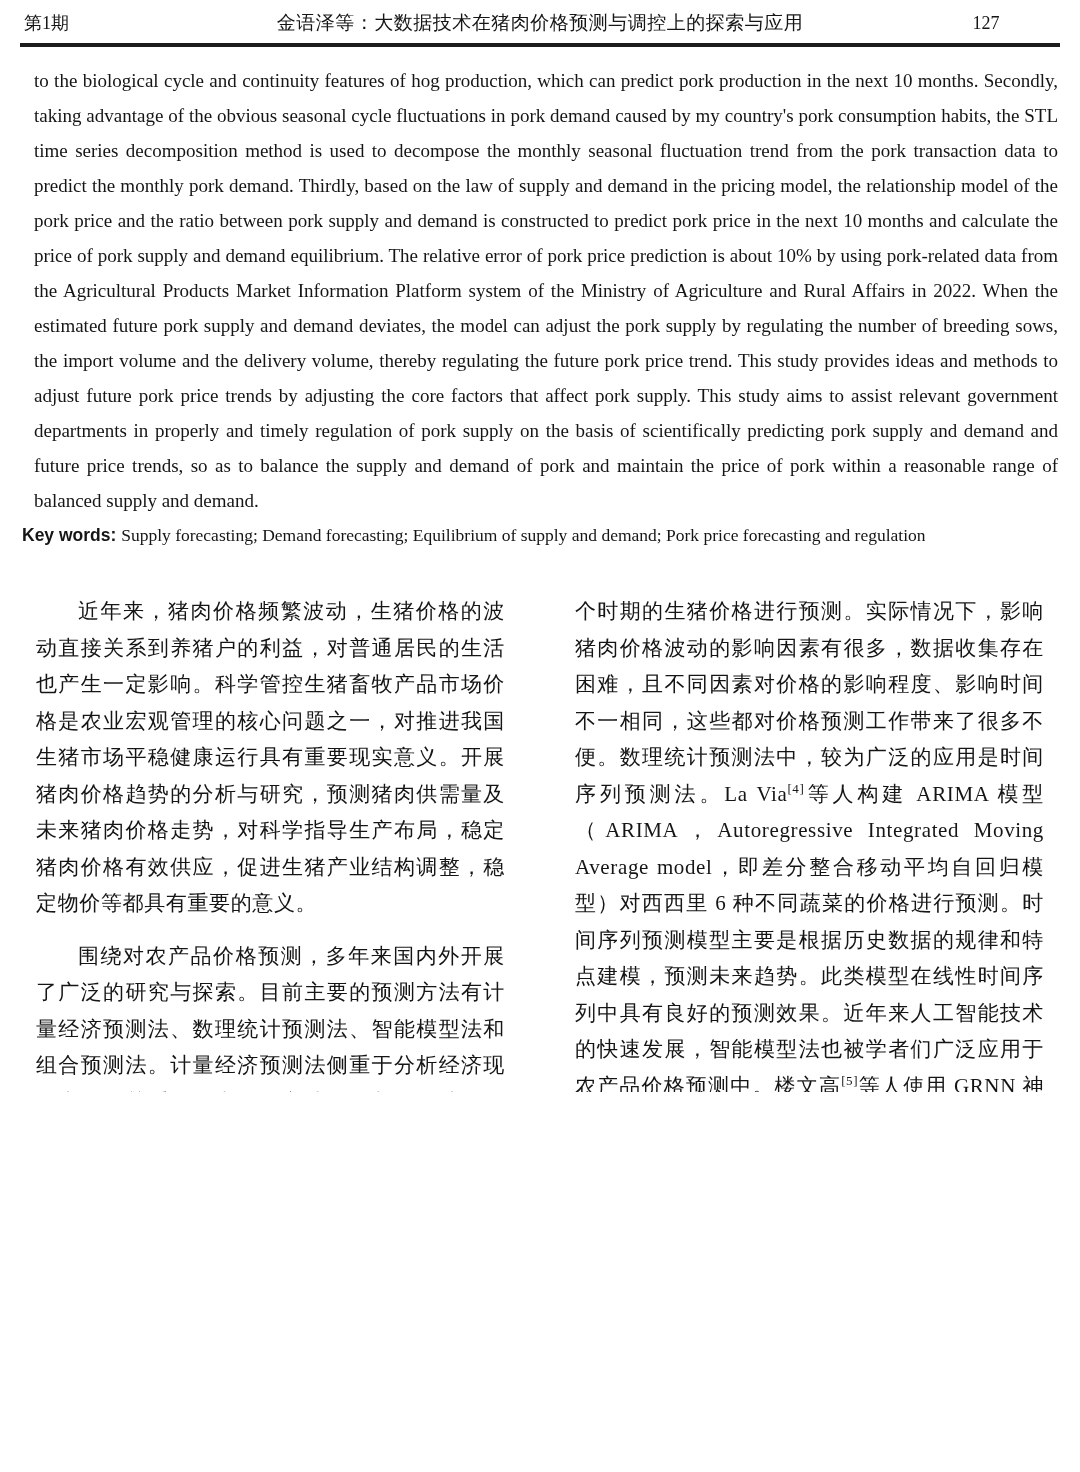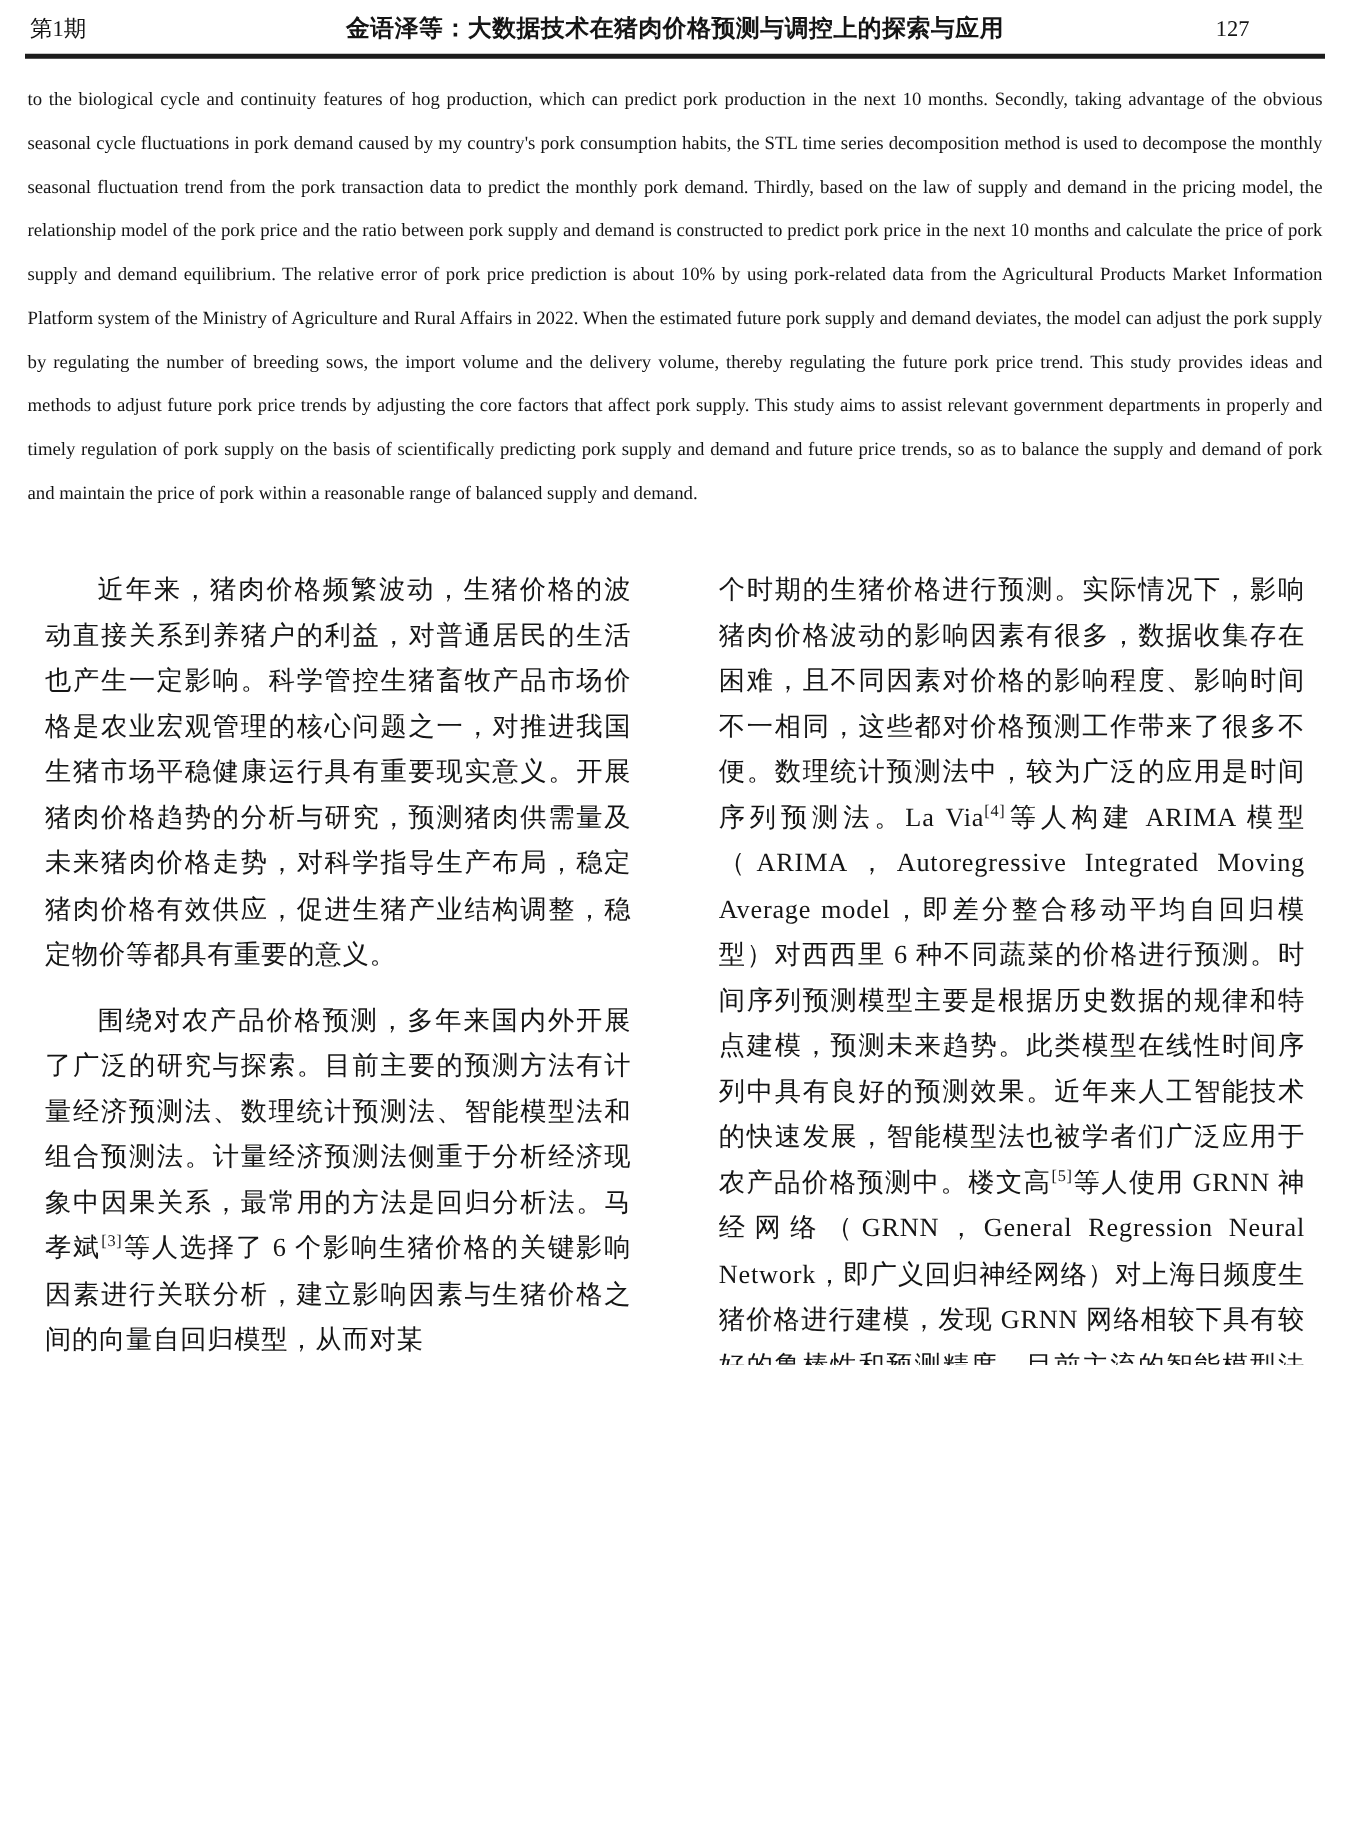--- a/index.html
+++ b/index.html
@@ -18,28 +18,28 @@
   
   .page-header {
     display: flex; align-items: baseline;
     font-size: 18px;
     padding: 4px 4px 7px 4px;
   }
   .issue { width: 140px; text-align: left; }
   .running-title {
     flex: 1; text-align: center;
     font-family: "Liberation Sans", "DejaVu Sans", sans-serif;
-    font-weight: 700; font-size: 19px; letter-spacing: 0.5px;
+    font-weight: 400; font-size: 19px; letter-spacing: 0.5px;
   }
   .pageno { width: 140px; text-align: center; }
   .header-rule { height: 4px; background: #1c1c1c; margin: 0 0 2px 0; }
   
   .abstract {
-    margin: 16px 2px 0 2px;
-    font-size: 15px; line-height: 35px;
+    margin: 16px 2px 0 14px;
+    font-size: 19px; line-height: 35px;
     text-align: justify;
   }
   .keywords {
     margin: 0 2px 0 2px;
     font-size: 17.5px; line-height: 35px;
     text-align: left;
   }
   .kw-label {
     font-family: "Liberation Sans", "DejaVu Sans", sans-serif;
     font-weight: 600;
@@ -74,20 +74,21 @@
 
   <div class="page-header">
     <span class="issue">第1期</span>
     <span class="running-title">金语泽等：大数据技术在猪肉价格预测与调控上的探索与应用</span>
     <span class="pageno">127</span>
   </div>
   <div class="header-rule"></div>
 
   <p class="abstract">to the biological cycle and continuity features of hog production, which can predict pork production in the next 10 months. Secondly, taking advantage of the obvious seasonal cycle fluctuations in pork demand caused by my country's pork consumption habits, the STL time series decomposition method is used to decompose the monthly seasonal fluctuation trend from the pork transaction data to predict the monthly pork demand. Thirdly, based on the law of supply and demand in the pricing model, the relationship model of the pork price and the ratio between pork supply and demand is constructed to predict pork price in the next 10 months and calculate the price of pork supply and demand equilibrium. The relative error of pork price prediction is about 10% by using pork-related data from the Agricultural Products Market Information Platform system of the Ministry of Agriculture and Rural Affairs in 2022. When the estimated future pork supply and demand deviates, the model can adjust the pork supply by regulating the number of breeding sows, the import volume and the delivery volume, thereby regulating the future pork price trend. This study provides ideas and methods to adjust future pork price trends by adjusting the core factors that affect pork supply. This study aims to assist relevant government departments in properly and timely regulation of pork supply on the basis of scientifically predicting pork supply and demand and future price trends, so as to balance the supply and demand of pork and maintain the price of pork within a reasonable range of balanced supply and demand.</p>
 
+  <p class="keywords"><span class="kw-label">Key words: </span><span>Supply forecasting; Demand forecasting; Equilibrium of supply and demand; Pork price forecasting and regulation</span></p>
 
   <div class="columns">
     <div class="col">
       <p class="body-p indent">近年来，猪肉价格频繁波动，生猪价格的波动直接关系到养猪户的利益，对普通居民的生活也产生一定影响。科学管控生猪畜牧产品市场价格是农业宏观管理的核心问题之一，对推进我国生猪市场平稳健康运行具有重要现实意义。开展猪肉价格趋势的分析与研究，预测猪肉供需量及未来猪肉价格走势，对科学指导生产布局，稳定猪肉价格有效供应，促进生猪产业结构调整，稳定物价等都具有重要的意义。</p>
       <p class="body-p indent">围绕对农产品价格预测，多年来国内外开展了广泛的研究与探索。目前主要的预测方法有计量经济预测法、数理统计预测法、智能模型法和组合预测法。计量经济预测法侧重于分析经济现象中因果关系，最常用的方法是回归分析法。马孝斌<sup>[3]</sup>等人选择了 6 个影响生猪价格的关键影响因素进行关联分析，建立影响因素与生猪价格之间的向量自回归模型，从而对某</p>
     </div>
     <div class="col">
       <p class="body-p">个时期的生猪价格进行预测。实际情况下，影响猪肉价格波动的影响因素有很多，数据收集存在困难，且不同因素对价格的影响程度、影响时间不一相同，这些都对价格预测工作带来了很多不便。数理统计预测法中，较为广泛的应用是时间序列预测法。La Via<sup>[4]</sup>等人构建 ARIMA 模型（ARIMA，Autoregressive Integrated Moving Average model，即差分整合移动平均自回归模型）对西西里 6 种不同蔬菜的价格进行预测。时间序列预测模型主要是根据历史数据的规律和特点建模，预测未来趋势。此类模型在线性时间序列中具有良好的预测效果。近年来人工智能技术的快速发展，智能模型法也被学者们广泛应用于农产品价格预测中。楼文高<sup>[5]</sup>等人使用 GRNN 神经网络（GRNN，General Regression Neural Network，即广义回归神经网络）对上海日频度生猪价格进行建模，发现 GRNN 网络相较下具有较好的鲁棒性和预测精度。目前主流的智能模型法需要大量样本进行训练，如果训练样本不足，会导致预测拟合度差、精度低等问题<sup>[6]</sup>。组合预测法能够融合各单一预测模型的优势，表现出更好的预测精度。任青山<sup>[7]</sup>等人提出了一种基于 BP 神经网络模型和多元回归分析模型结合的方法，预测精度比单一模型要高。组合法预测精度要高于其他方法，但它要求各子模型的学习目标一致，使用场景有局限性。</p>
       <p class="body-p indent">从以往研究来看，学者们针对某一时期的猪肉价格预测研究较多，但从长期猪肉供需均衡角度出发，展开对猪肉供需情况和价格走势的预测较少。现有研究难以从猪肉的供应和需求情况出发，提供猪肉供需</p>
     </div>

